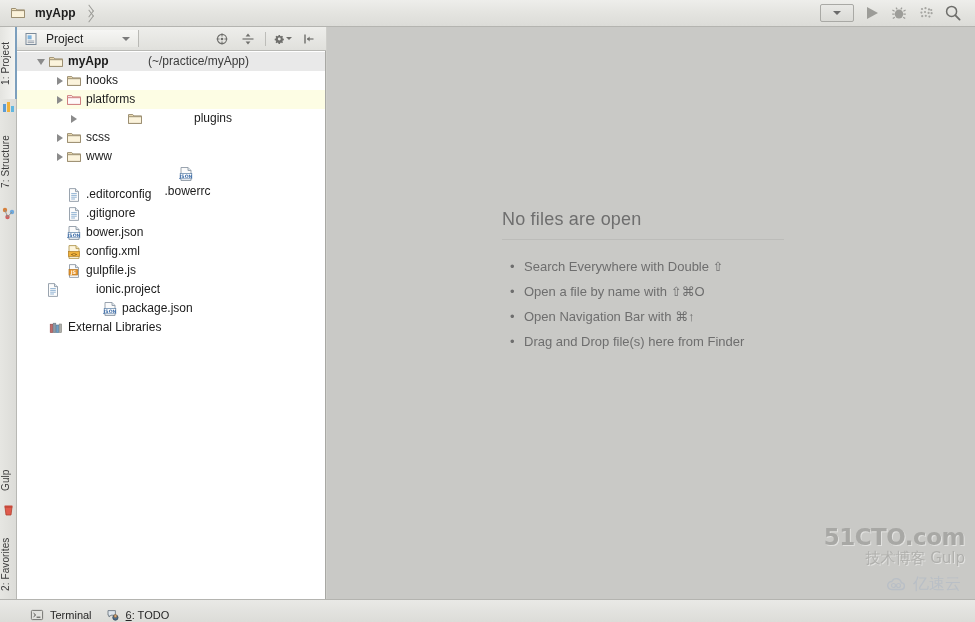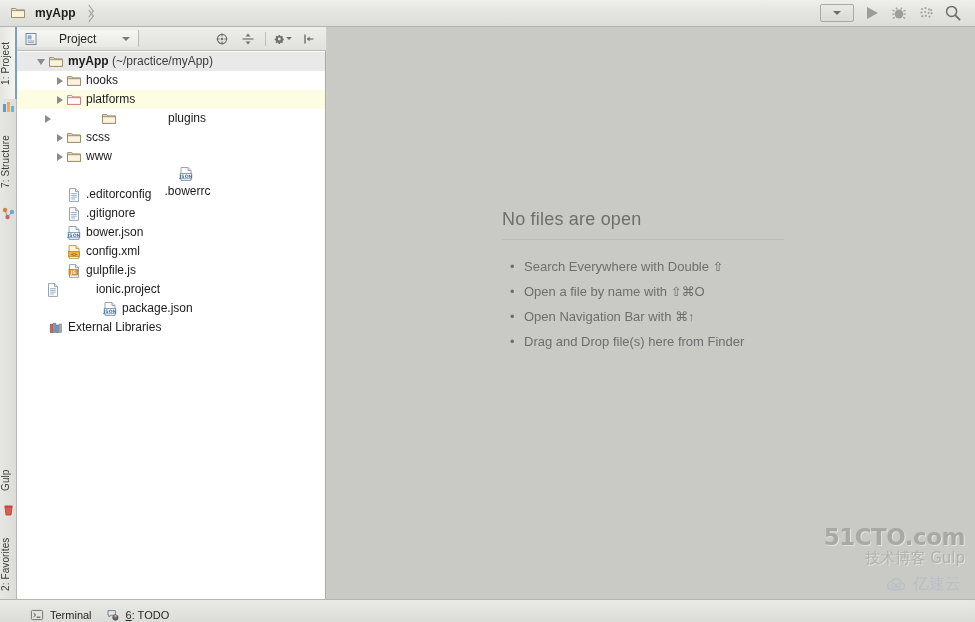--- a/index.html
+++ b/index.html
@@ -96,21 +96,21 @@
     background: #ffffff;
     border-right: 1px solid #a8a8a4;
   }
   .projhead {
     height: 24px; width: 309px;
     background: linear-gradient(to bottom, #eeeeeb, #e0e0dc);
     border-bottom: 1px solid #b9b9b5;
     display: flex; align-items: center;
   }
   .proj-tab {
-    display: flex; align-items: center; gap: 19px;
+    display: flex; align-items: center; gap: 6px;
     height: 17px; padding: 0 8px 0 7px;
     background: linear-gradient(to bottom, #f6f6f4, #e8e8e4);
     border-right: 1px solid #b9b9b5;
     min-width: 122px;
   }
   .proj-tab-label { font-size: 12px; color: #232323; }
   .proj-tab .chev-dn { margin-left: auto; border-top-color: #7a7a7a; }
   .projhead-tools {
     margin-left: auto; display: flex; align-items: center; gap: 8px;
     padding-right: 8px;
@@ -138,21 +138,21 @@
     border-top: 4px solid transparent; border-bottom: 4px solid transparent;
   }
   .arrow.open::before {
     content: ""; position: absolute; left: 2px; top: 4px;
     border-top: 6px solid #8b8b8b;
     border-left: 4px solid transparent; border-right: 4px solid transparent;
   }
   .ic { width: 16px; height: 16px; flex: 0 0 16px; margin-right: 4px; position: relative; }
   .lbl { line-height: 19px; }
   .lbl b { font-weight: bold; }
-  .lbl .dim { color: #3c3c3c; font-weight: normal; }
+  .lbl .dim { color: #3c3c3c; font-weight: normal; margin-left: 36px; }
 
   
   .editor {
     position: absolute; left: 327px; top: 27px; width: 648px; height: 572px;
     background: #c9c9c6;
   }
   .empty-wrap {
     position: absolute; left: 175px; top: 182px; width: 420px;
   }
   .empty-title {
@@ -391,21 +391,21 @@
         <span class="arrow closed"></span>
         <span class="ic">
           <svg width="16" height="16" viewBox="0 0 16 16">
             <path d="M1.5 3.6h4.3l1.1 1.3h7.6v7.5H1.5z" fill="#fdf1f1" stroke="#cf7f7f" stroke-width="1"></path>
             <path d="M1.5 5.7h13v6.7H1.5z" fill="#fefafa" stroke="#cf7f7f" stroke-width="1"></path>
           </svg>
         </span>
         <span class="lbl">platforms</span>
       </div>
 
-      <div class="row" style="padding-left:24px;gap:47px;">
+      <div class="row" style="padding-left:50px;gap:47px;">
         <span class="arrow closed"></span>
         <span class="ic">
           <svg width="16" height="16" viewBox="0 0 16 16">
             <path d="M1.5 3.6h4.3l1.1 1.3h7.6v7.5H1.5z" fill="#f0dfb6" stroke="#9c8f72" stroke-width="1"></path>
             <path d="M1.5 5.7h13v6.7H1.5z" fill="#fbf3dc" stroke="#9c8f72" stroke-width="1"></path>
           </svg>
         </span>
         <span class="lbl">plugins</span>
       </div>
 

